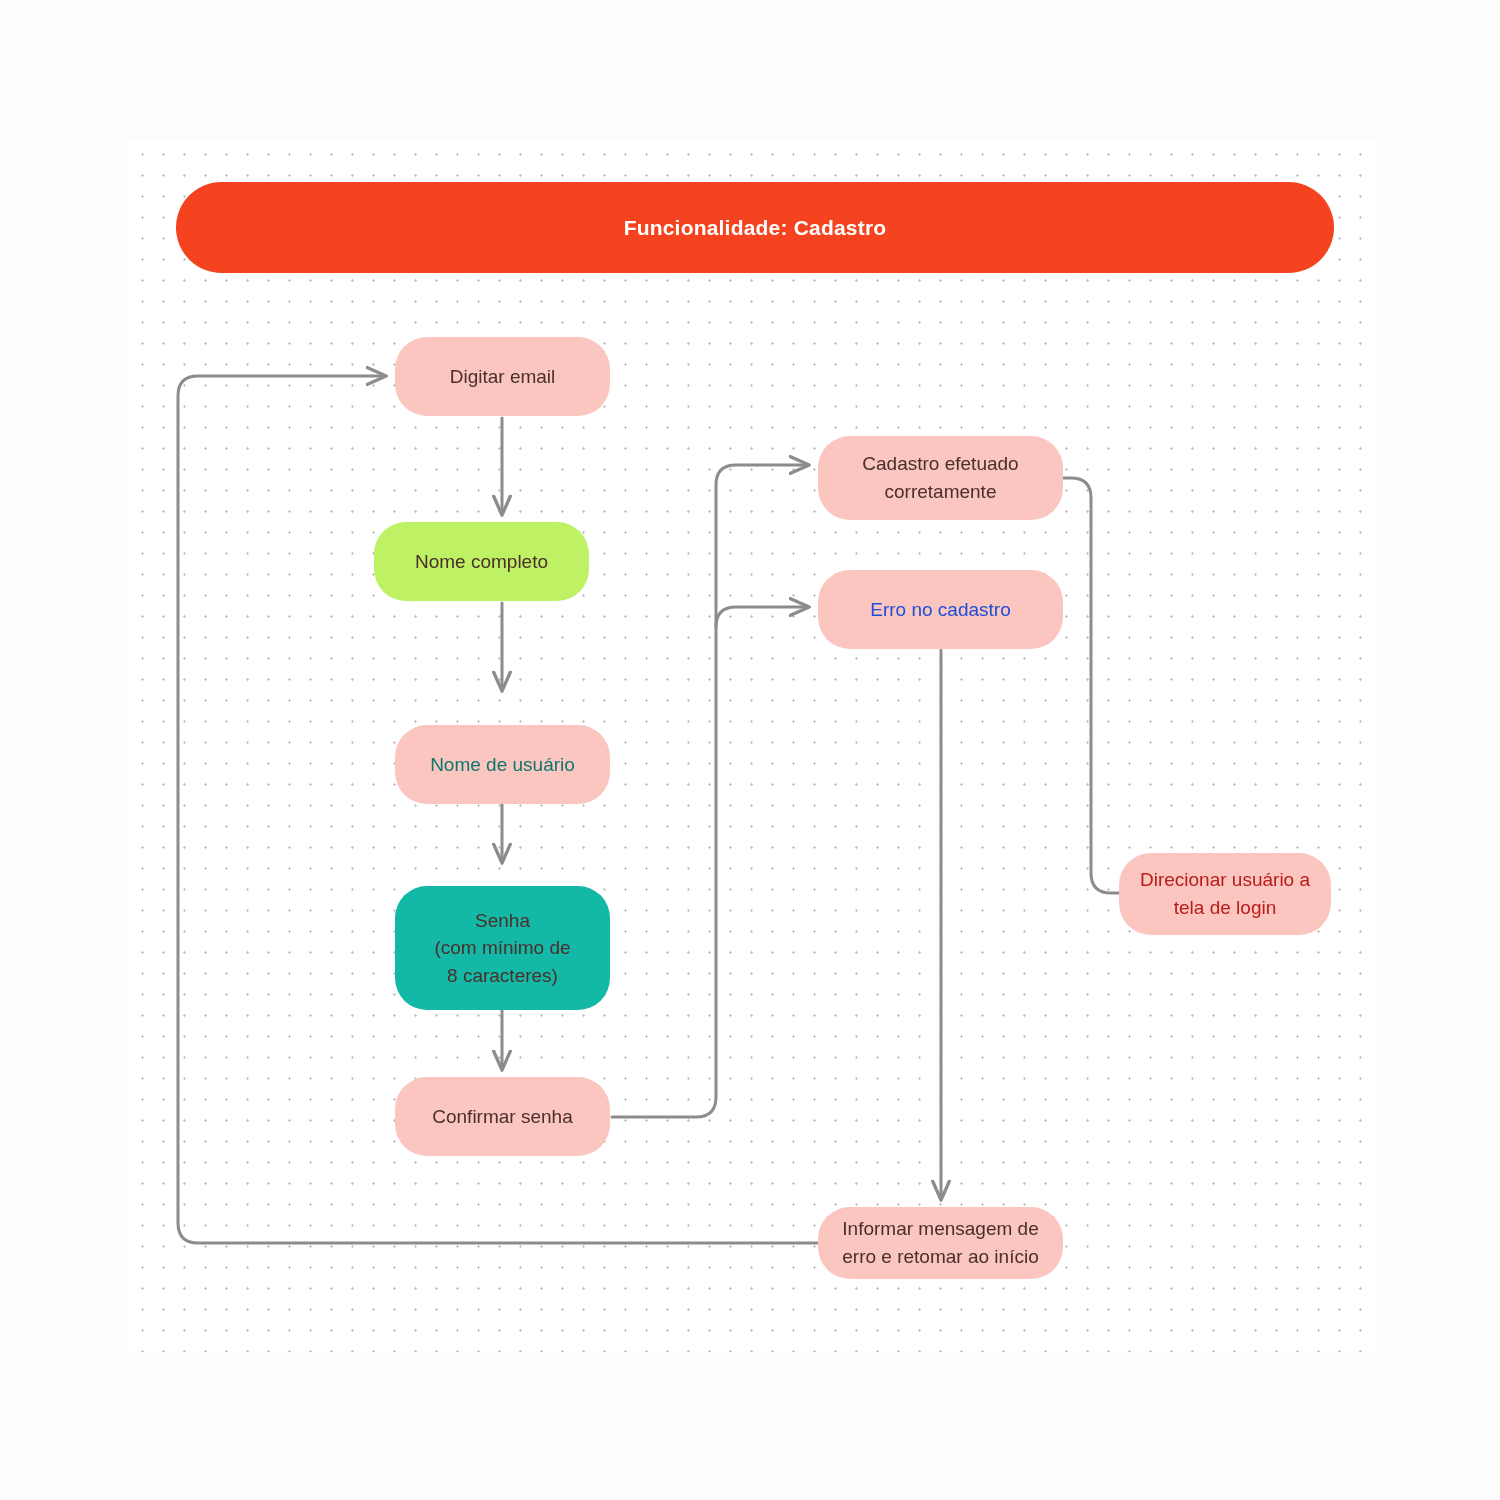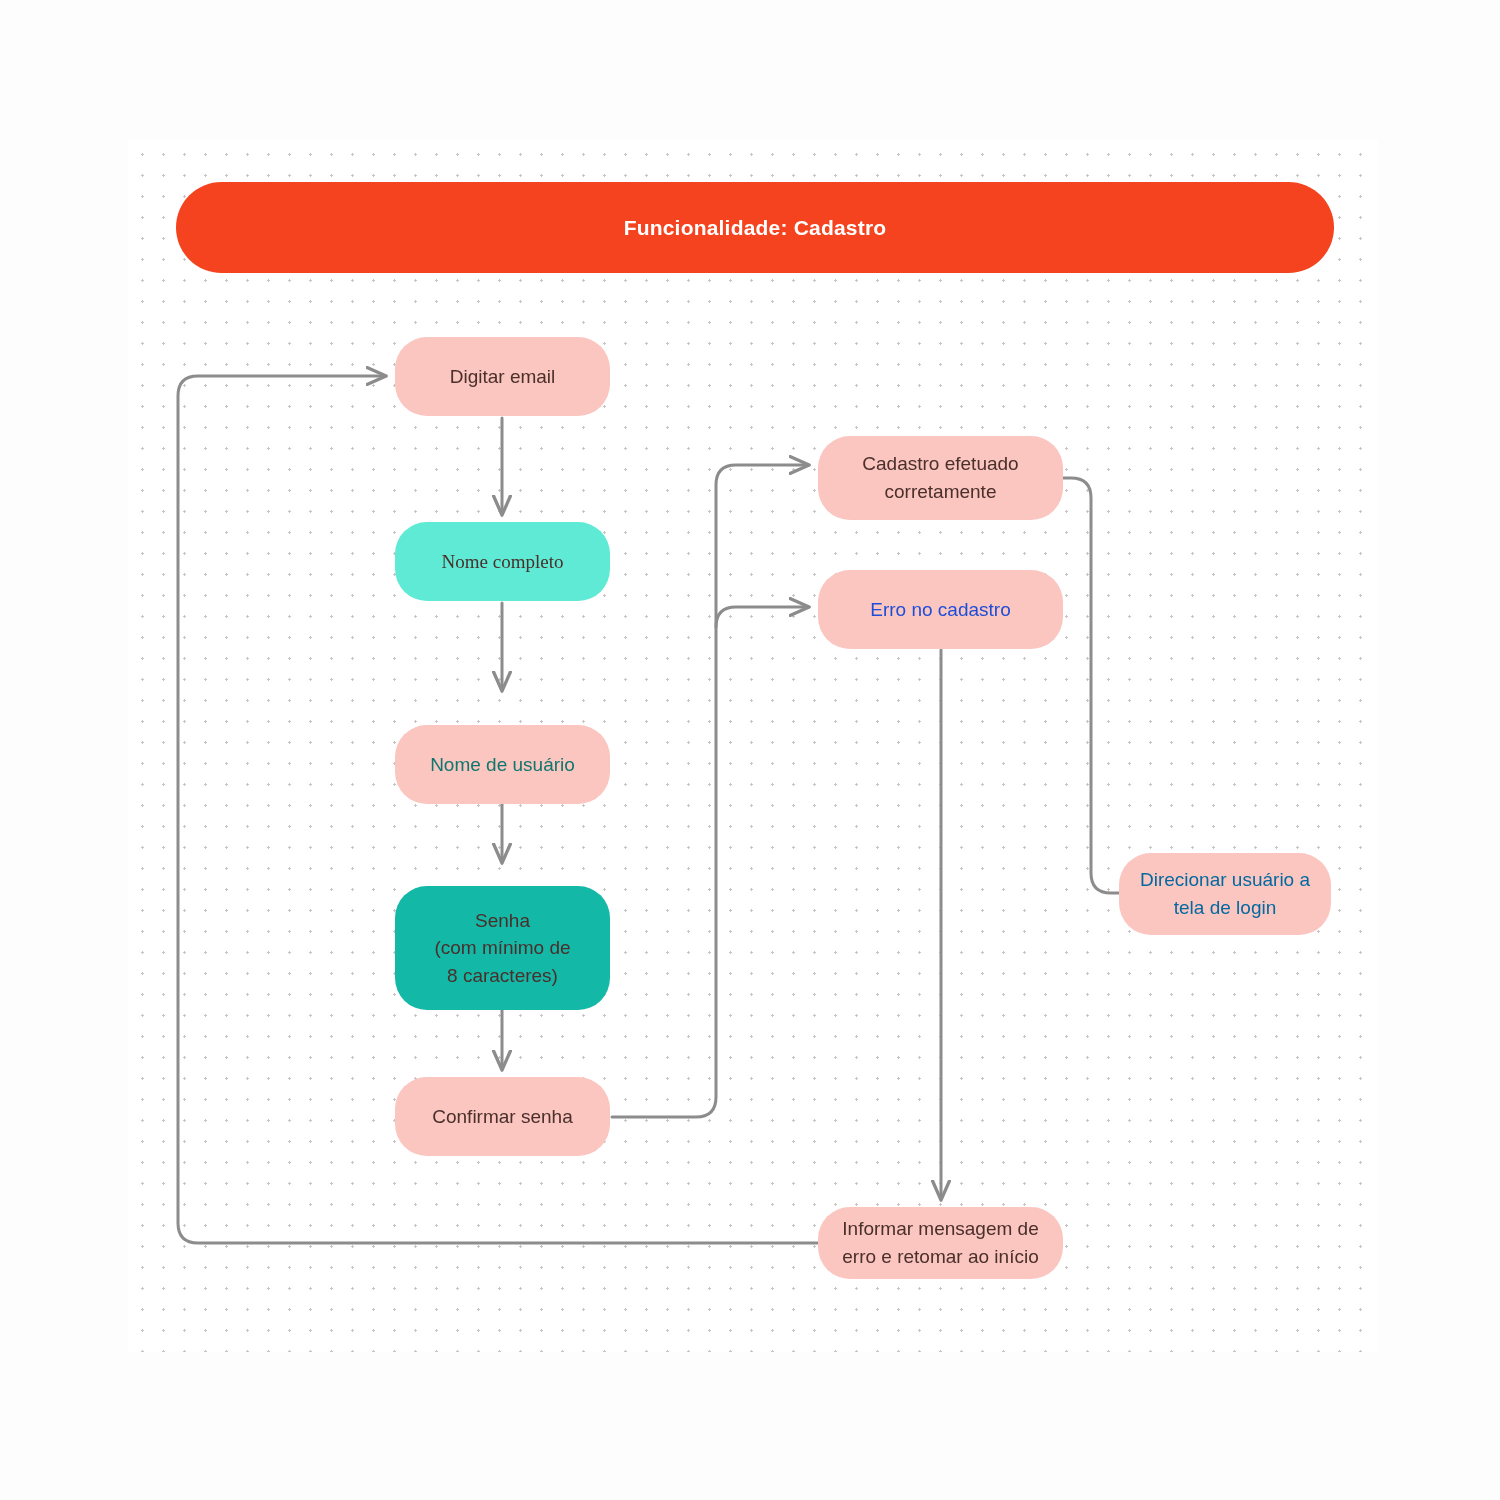--- a/index.html
+++ b/index.html
@@ -114,21 +114,21 @@
 
       <path d="M818,1243 L198,1243 Q178,1243 178,1223 L178,396 Q178,376 198,376 L385,376" marker-end="url(#arrowhead)"></path>
     </g>
   </svg>
 
   <div class="node" style="left: 395px; top: 337px; width: 215px; height: 79px; background: rgb(251, 197, 192); color: rgb(74, 47, 43);">
     <span class="lines">
         <span class="line">Digitar email</span>
       </span>
   </div>
-  <div class="node" style="left: 395px; top: 522px; width: 215px; height: 79px; background: #5eead4; color: rgb(74, 47, 43); font-family: Liberation Serif, serif;">
+  <div class="node" style="left: 374px; top: 522px; width: 215px; height: 79px; background: #bef264; color: rgb(74, 47, 43);">
     <span class="lines">
         <span class="line">Nome completo</span>
       </span>
   </div>
   <div class="node" style="left: 395px; top: 725px; width: 215px; height: 79px; background: rgb(251, 197, 192); color: #0f766e;">
     <span class="lines">
         <span class="line">Nome de usuário</span>
       </span>
   </div>
   <div class="node" style="left: 395px; top: 870px; width: 215px; height: 124px; background: #14b8a6; color: rgb(74, 47, 43); margin-top: 16px;">
@@ -147,21 +147,21 @@
     <span class="lines">
         <span class="line">Cadastro efetuado</span>
         <span class="line">corretamente</span>
       </span>
   </div>
   <div class="node" style="left: 818px; top: 570px; width: 245px; height: 79px; background: rgb(251, 197, 192); color: #1d4ed8;">
     <span class="lines">
         <span class="line">Erro no cadastro</span>
       </span>
   </div>
-  <div class="node" style="left: 1119px; top: 853px; width: 212px; height: 82px; background: rgb(251, 197, 192); color: #0369a1;">
+  <div class="node" style="left: 1119px; top: 853px; width: 212px; height: 82px; background: rgb(251, 197, 192); color: #b91c1c;">
     <span class="lines">
         <span class="line">Direcionar usuário a</span>
         <span class="line">tela de login</span>
       </span>
   </div>
   <div class="node" style="left: 818px; top: 1207px; width: 245px; height: 72px; background: rgb(251, 197, 192); color: rgb(74, 47, 43);">
     <span class="lines">
         <span class="line">Informar mensagem de</span>
         <span class="line">erro e retomar ao início</span>
       </span>

